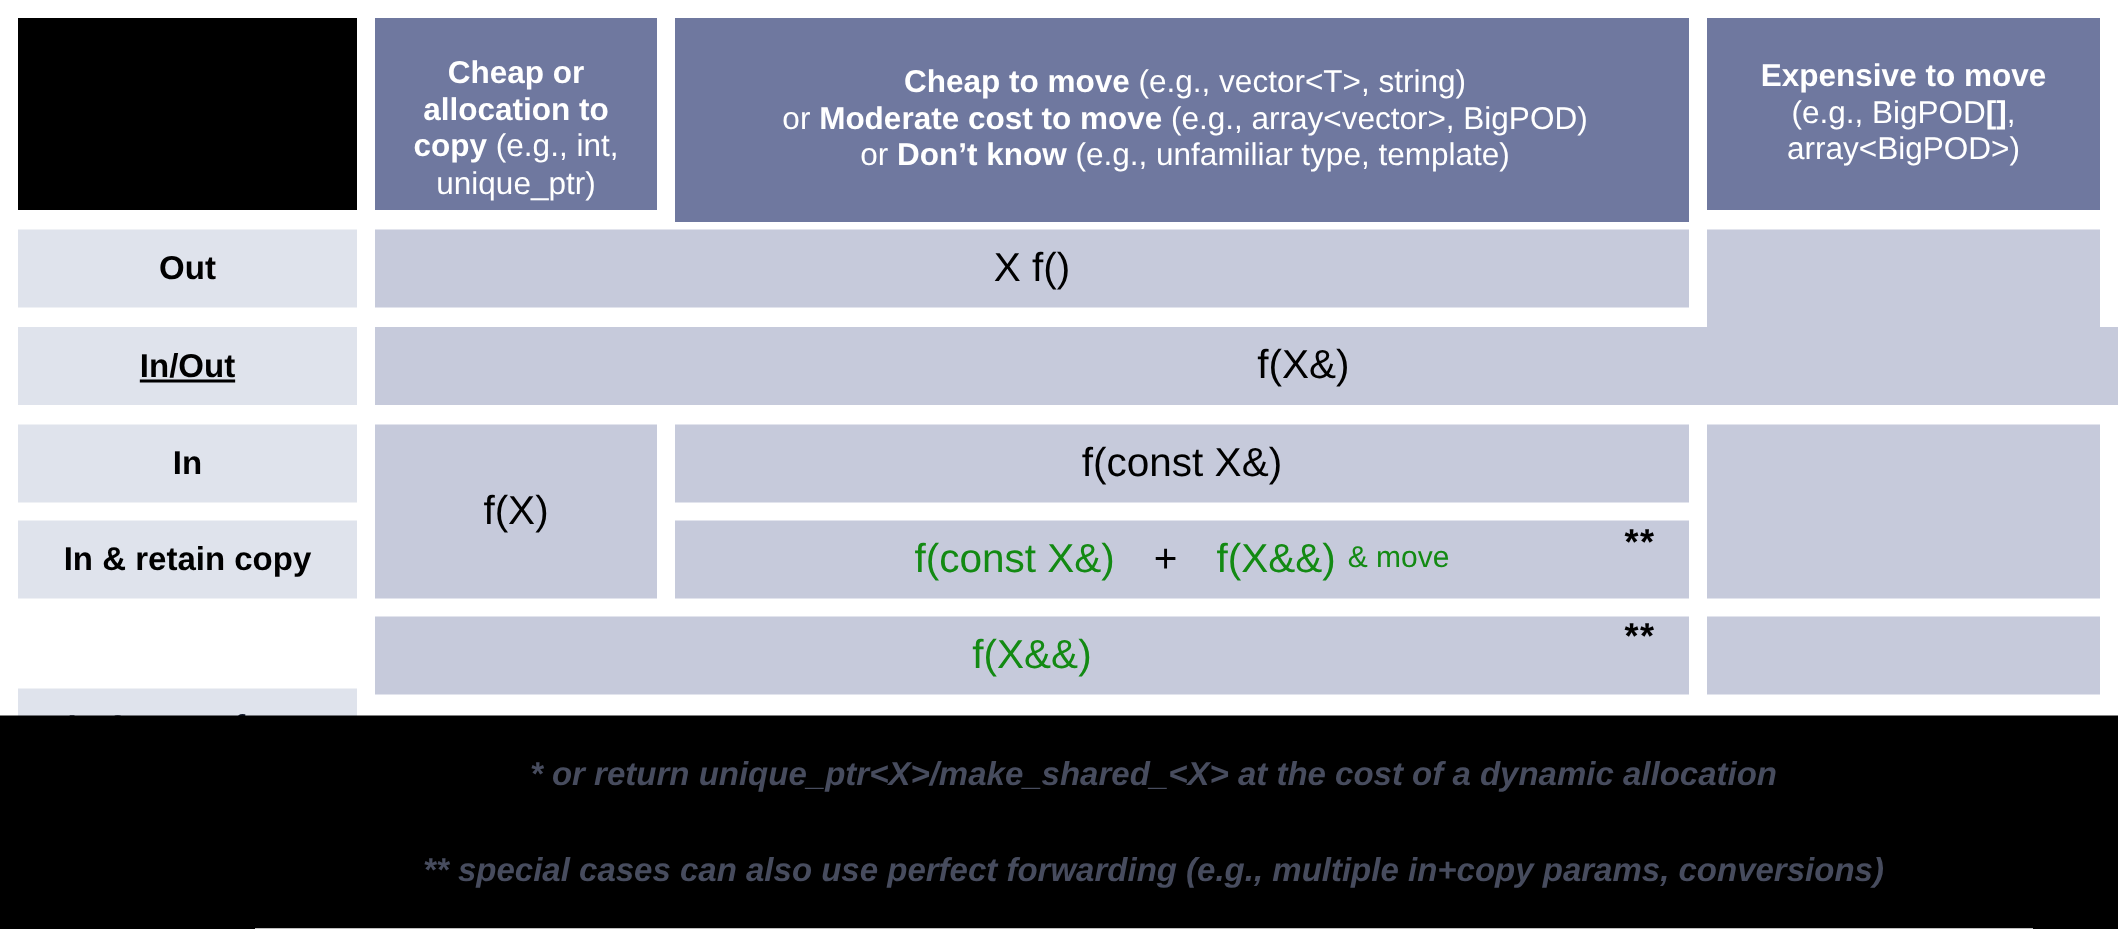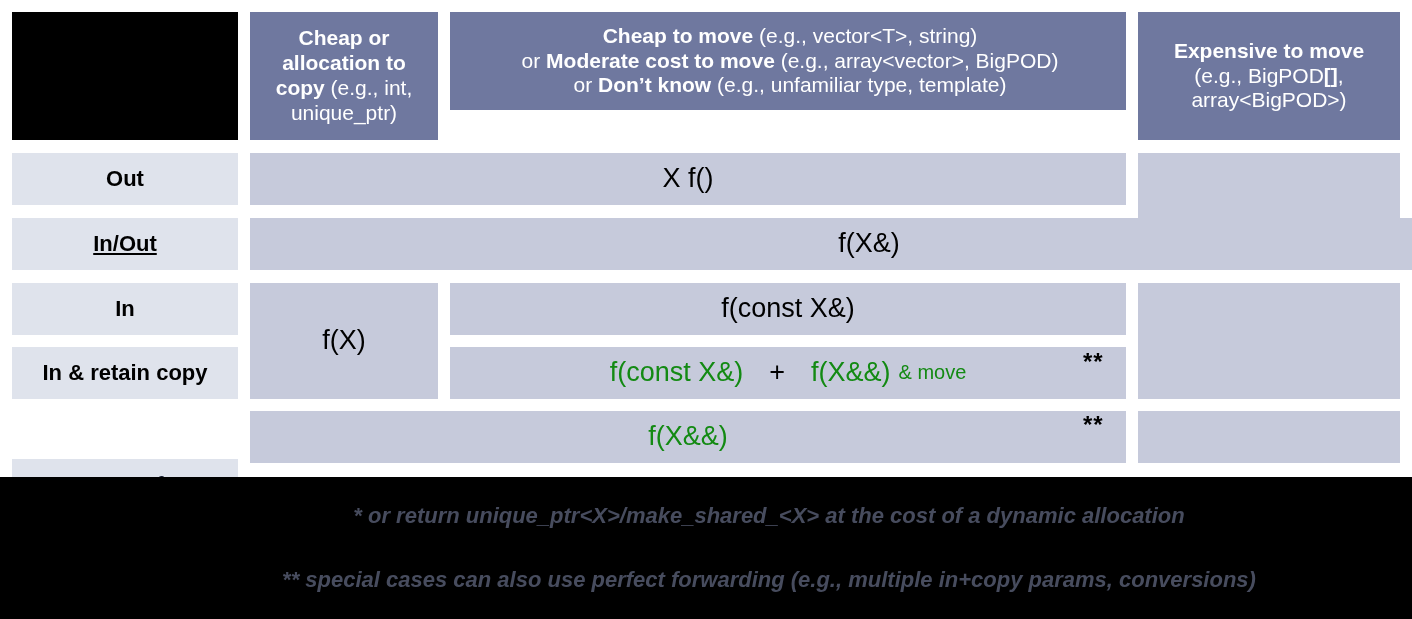--- a/index.html
+++ b/index.html
@@ -97,30 +97,30 @@
 
   .spacer{display:inline-block;width:26px;}
 </style>
 </head>
 <body>
 
 <div id="diagram">
 
   <div class="cell hdr-blank" style="left:12px;top:12px;width:226px;height:128px;"></div>
 
-  <div class="cell hdr" style="left:250px;top:12px;width:188px;height:128px;">
+  <div class="cell hdr" style="left:250px;top:12px;width:188px;height:128px;align-items:flex-end;">
     <div id="hdr-col-0">
         <div><span class="bold">Cheap or</span></div>
         <div><span class="bold">allocation to</span></div>
         <div><span class="bold">copy</span><span class="reg"> (e.g., int,</span></div>
         <div><span class="reg">unique_ptr)</span></div>
       </div>
   </div>
 
-  <div class="cell hdr" style="left:450px;top:12px;width:676px;height:98px;padding-left:12px;">
+  <div class="cell hdr" style="left:450px;top:12px;width:676px;height:136px;padding-left:12px;">
     <div id="hdr-col-1">
         <div><span class="bold">Cheap to move</span><span class="reg"> (e.g., vector&lt;T&gt;, string)</span></div>
         <div><span class="reg">or </span><span class="bold">Moderate cost to move</span><span class="reg"> (e.g., array&lt;vector&gt;, BigPOD)</span></div>
         <div><span class="reg">or </span><span class="bold">Don’t know</span><span class="reg"> (e.g., unfamiliar type, template)</span></div>
       </div>
   </div>
 
   <div class="cell hdr" style="left:1138px;top:12px;width:262px;height:128px;">
     <div id="hdr-col-2">
         <div><span class="bold">Expensive to move</span></div>

